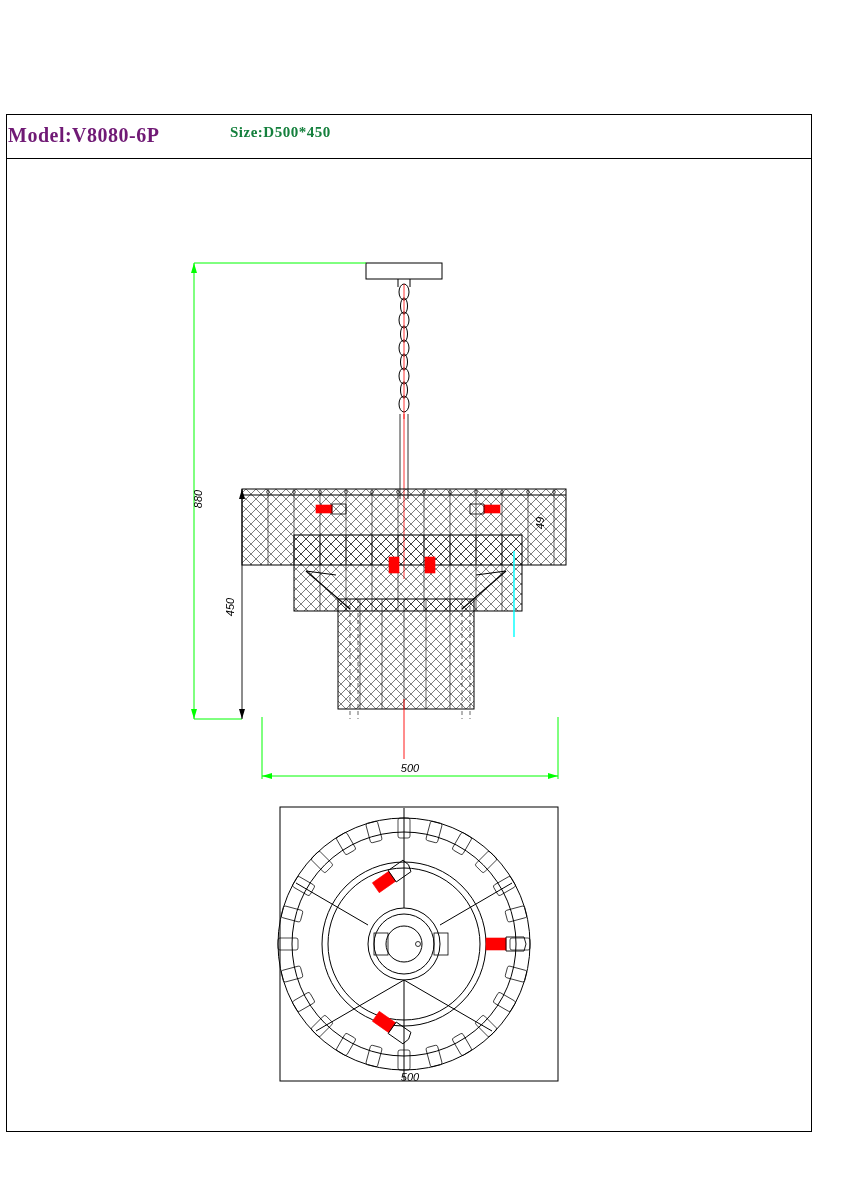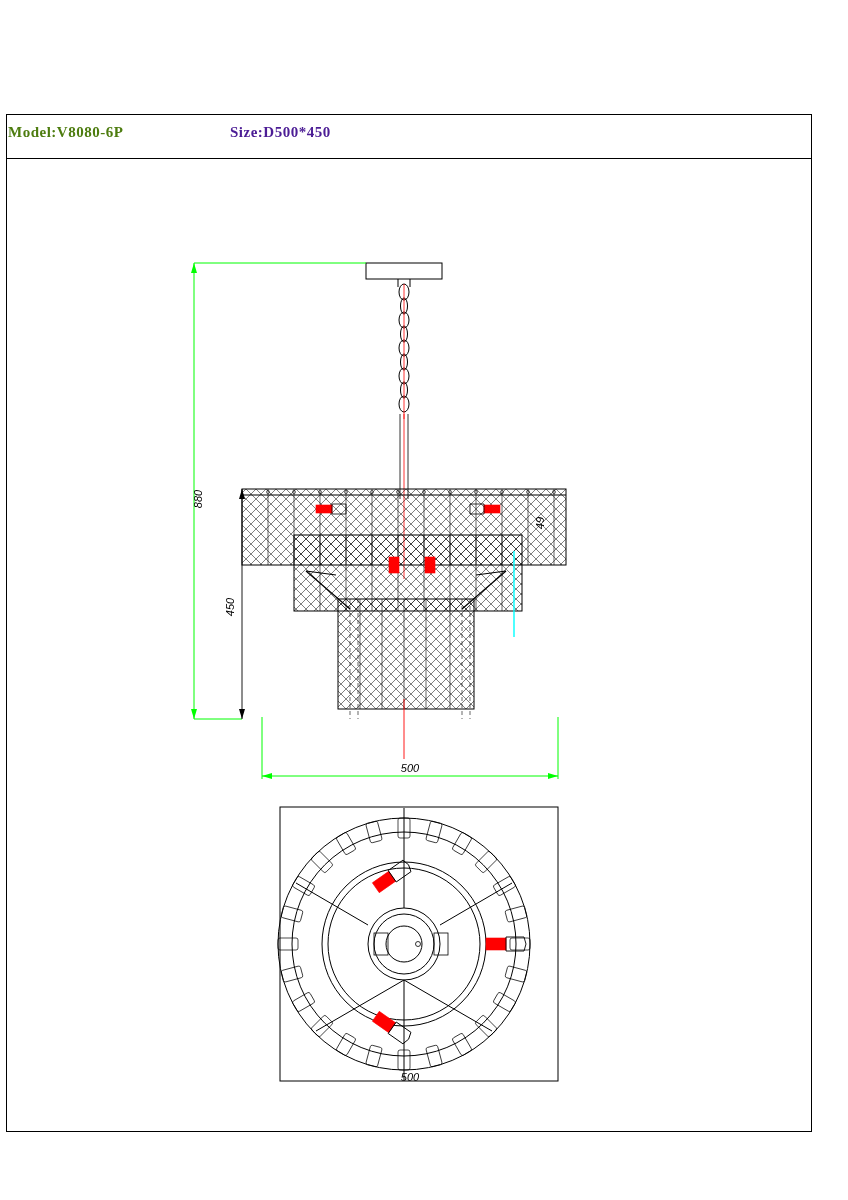--- a/index.html
+++ b/index.html
@@ -38,34 +38,34 @@
     height: 45px;
     border-bottom: 1px solid #000;
     box-sizing: border-box;
   }
   .title-model {
     position: absolute;
     left: 8px;
     top: 124px;
     font-family: "Liberation Serif", serif;
     font-weight: bold;
-    font-size: 15px;
+    font-size: 20px;
     letter-spacing: 0.5px;
-    color: #4d7c0f;
+    color: #701a75;
     white-space: nowrap;
   }
   .title-size {
     position: absolute;
     left: 230px;
     top: 124px;
     font-family: "Liberation Serif", serif;
     font-weight: bold;
     font-size: 15px;
     letter-spacing: 0.5px;
-    color: #4c1d95;
+    color: #15803d;
     white-space: nowrap;
   }
   .drawing-area {
     position: absolute;
     left: 6px;
     top: 159px;
     width: 806px;
     height: 973px;
     font-style: italic;
   }

